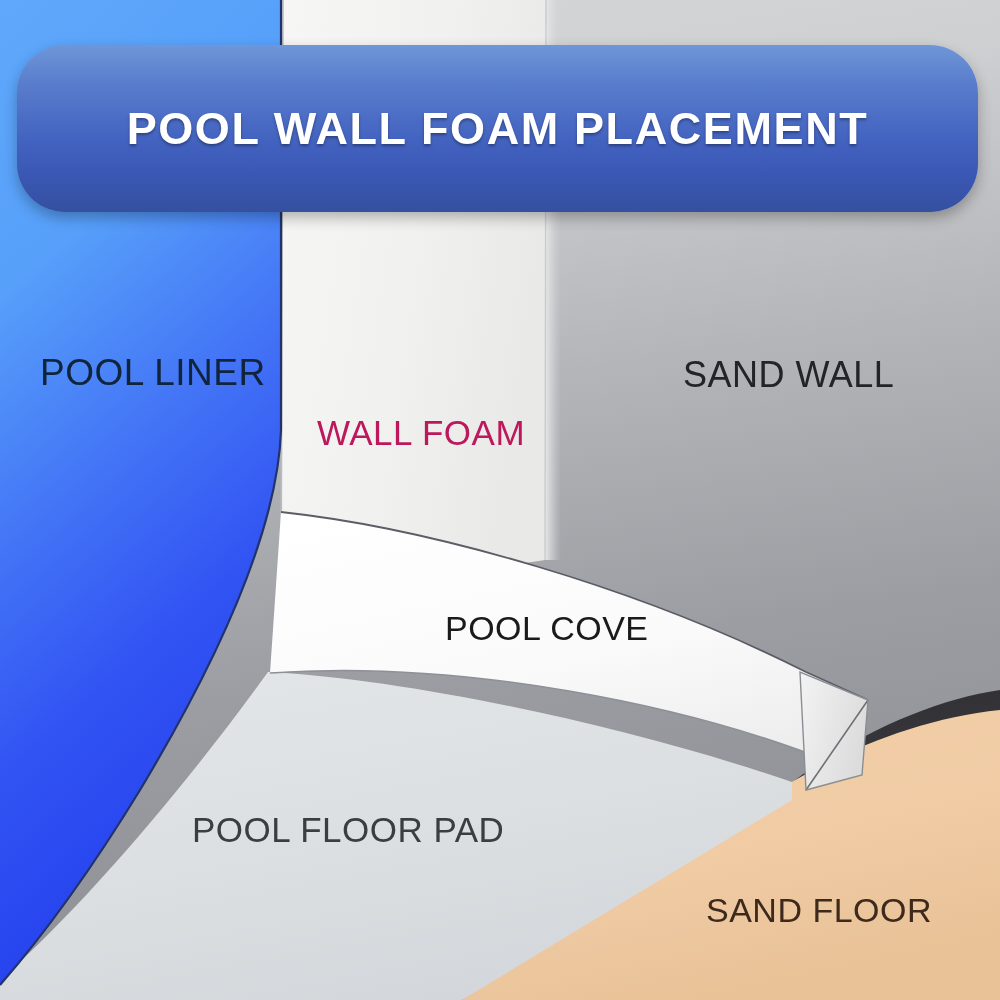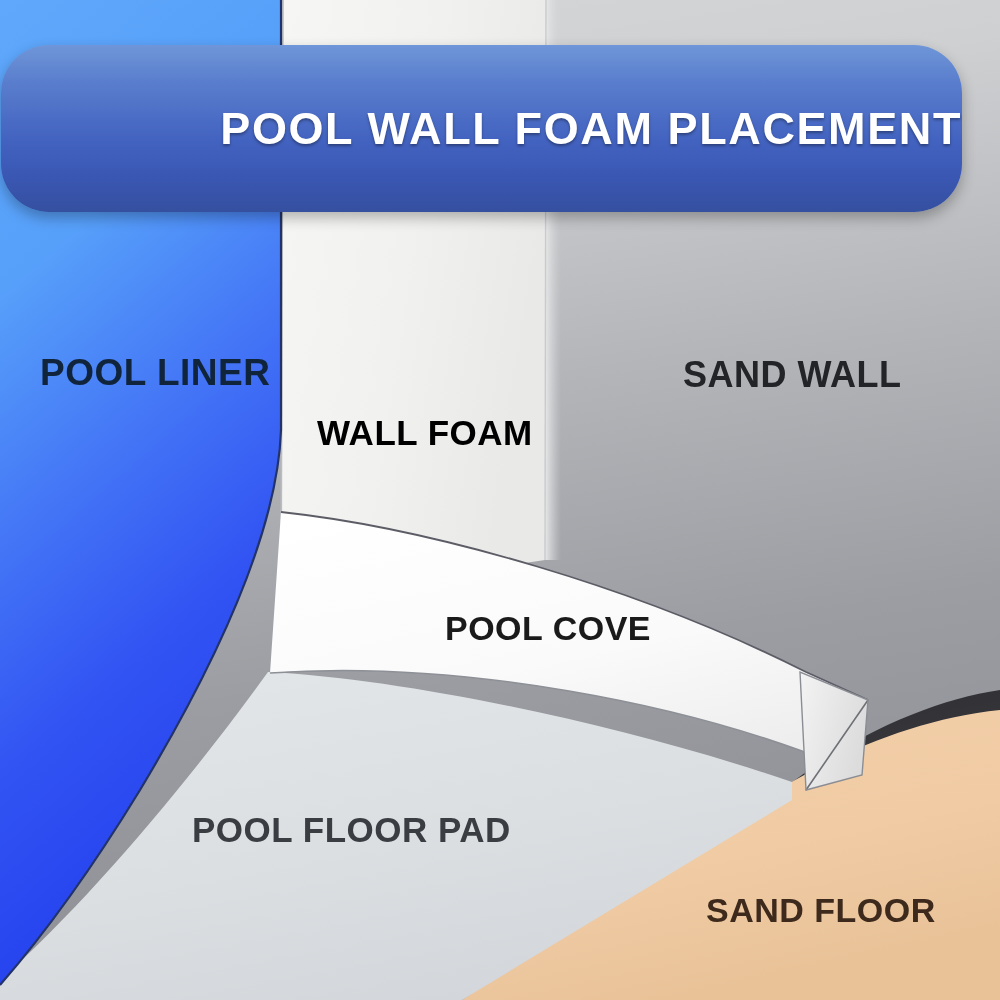--- a/index.html
+++ b/index.html
@@ -3,36 +3,36 @@
 <meta charset="utf-8">
 <style>
   html,body{margin:0;padding:0;background:#ffffff;}
   body{width:1000px;height:1000px;overflow:hidden;
        font-family:"Liberation Sans","DejaVu Sans",sans-serif;}
   #stage{position:relative;width:1000px;height:1000px;overflow:hidden;}
   #scene{position:absolute;left:0;top:0;width:1000px;height:1000px;display:block;}
 
   
   .banner{
-    position:absolute;left:1px;top:45px;width:961px;height:167px;
+    position:absolute;left:17px;top:45px;width:961px;height:167px;
     border-radius:48px;
     background:linear-gradient(180deg,#6f96d8 0%,#5a7ecd 22%,#4464c1 55%,#3a57b4 78%,#35509f 100%);
     box-shadow:0 6px 14px rgba(0,0,0,0.28);
-    display:flex;align-items:center;justify-content:flex-end;
+    display:flex;align-items:center;justify-content:center;
   }
   .banner-title{
     color:#ffffff;font-size:45px;font-weight:bold;letter-spacing:1.6px;
     text-shadow:0 2px 3px rgba(0,0,0,0.35);
     white-space:nowrap;line-height:1;
   }
 
   
-  .lbl{position:absolute;white-space:nowrap;font-weight:bold;line-height:1;}
+  .lbl{position:absolute;white-space:nowrap;font-weight:normal;line-height:1;}
   .lbl-liner{left:40px;top:354px;font-size:37px;color:#10243c;letter-spacing:.5px;}
-  .lbl-wallfoam{left:317px;top:415px;font-size:35px;color:#000000;letter-spacing:.5px;text-align:center;}
+  .lbl-wallfoam{left:317px;top:415px;font-size:35px;color:#be185d;letter-spacing:.5px;text-align:center;}
   .lbl-wall{left:683px;top:357px;font-size:36px;color:#222428;letter-spacing:.5px;}
   .lbl-cove{left:424px;top:611px;font-size:34px;color:#1a1a1a;letter-spacing:.5px;margin-left:21px;}
   .lbl-floorpad{left:192px;top:812px;font-size:35px;color:#3a3e43;letter-spacing:.5px;}
   .lbl-sand{left:706px;top:893px;font-size:34px;color:#3d2a1c;letter-spacing:.5px;}
 </style>
 </head>
 <body>
 
 <div id="stage">
 

